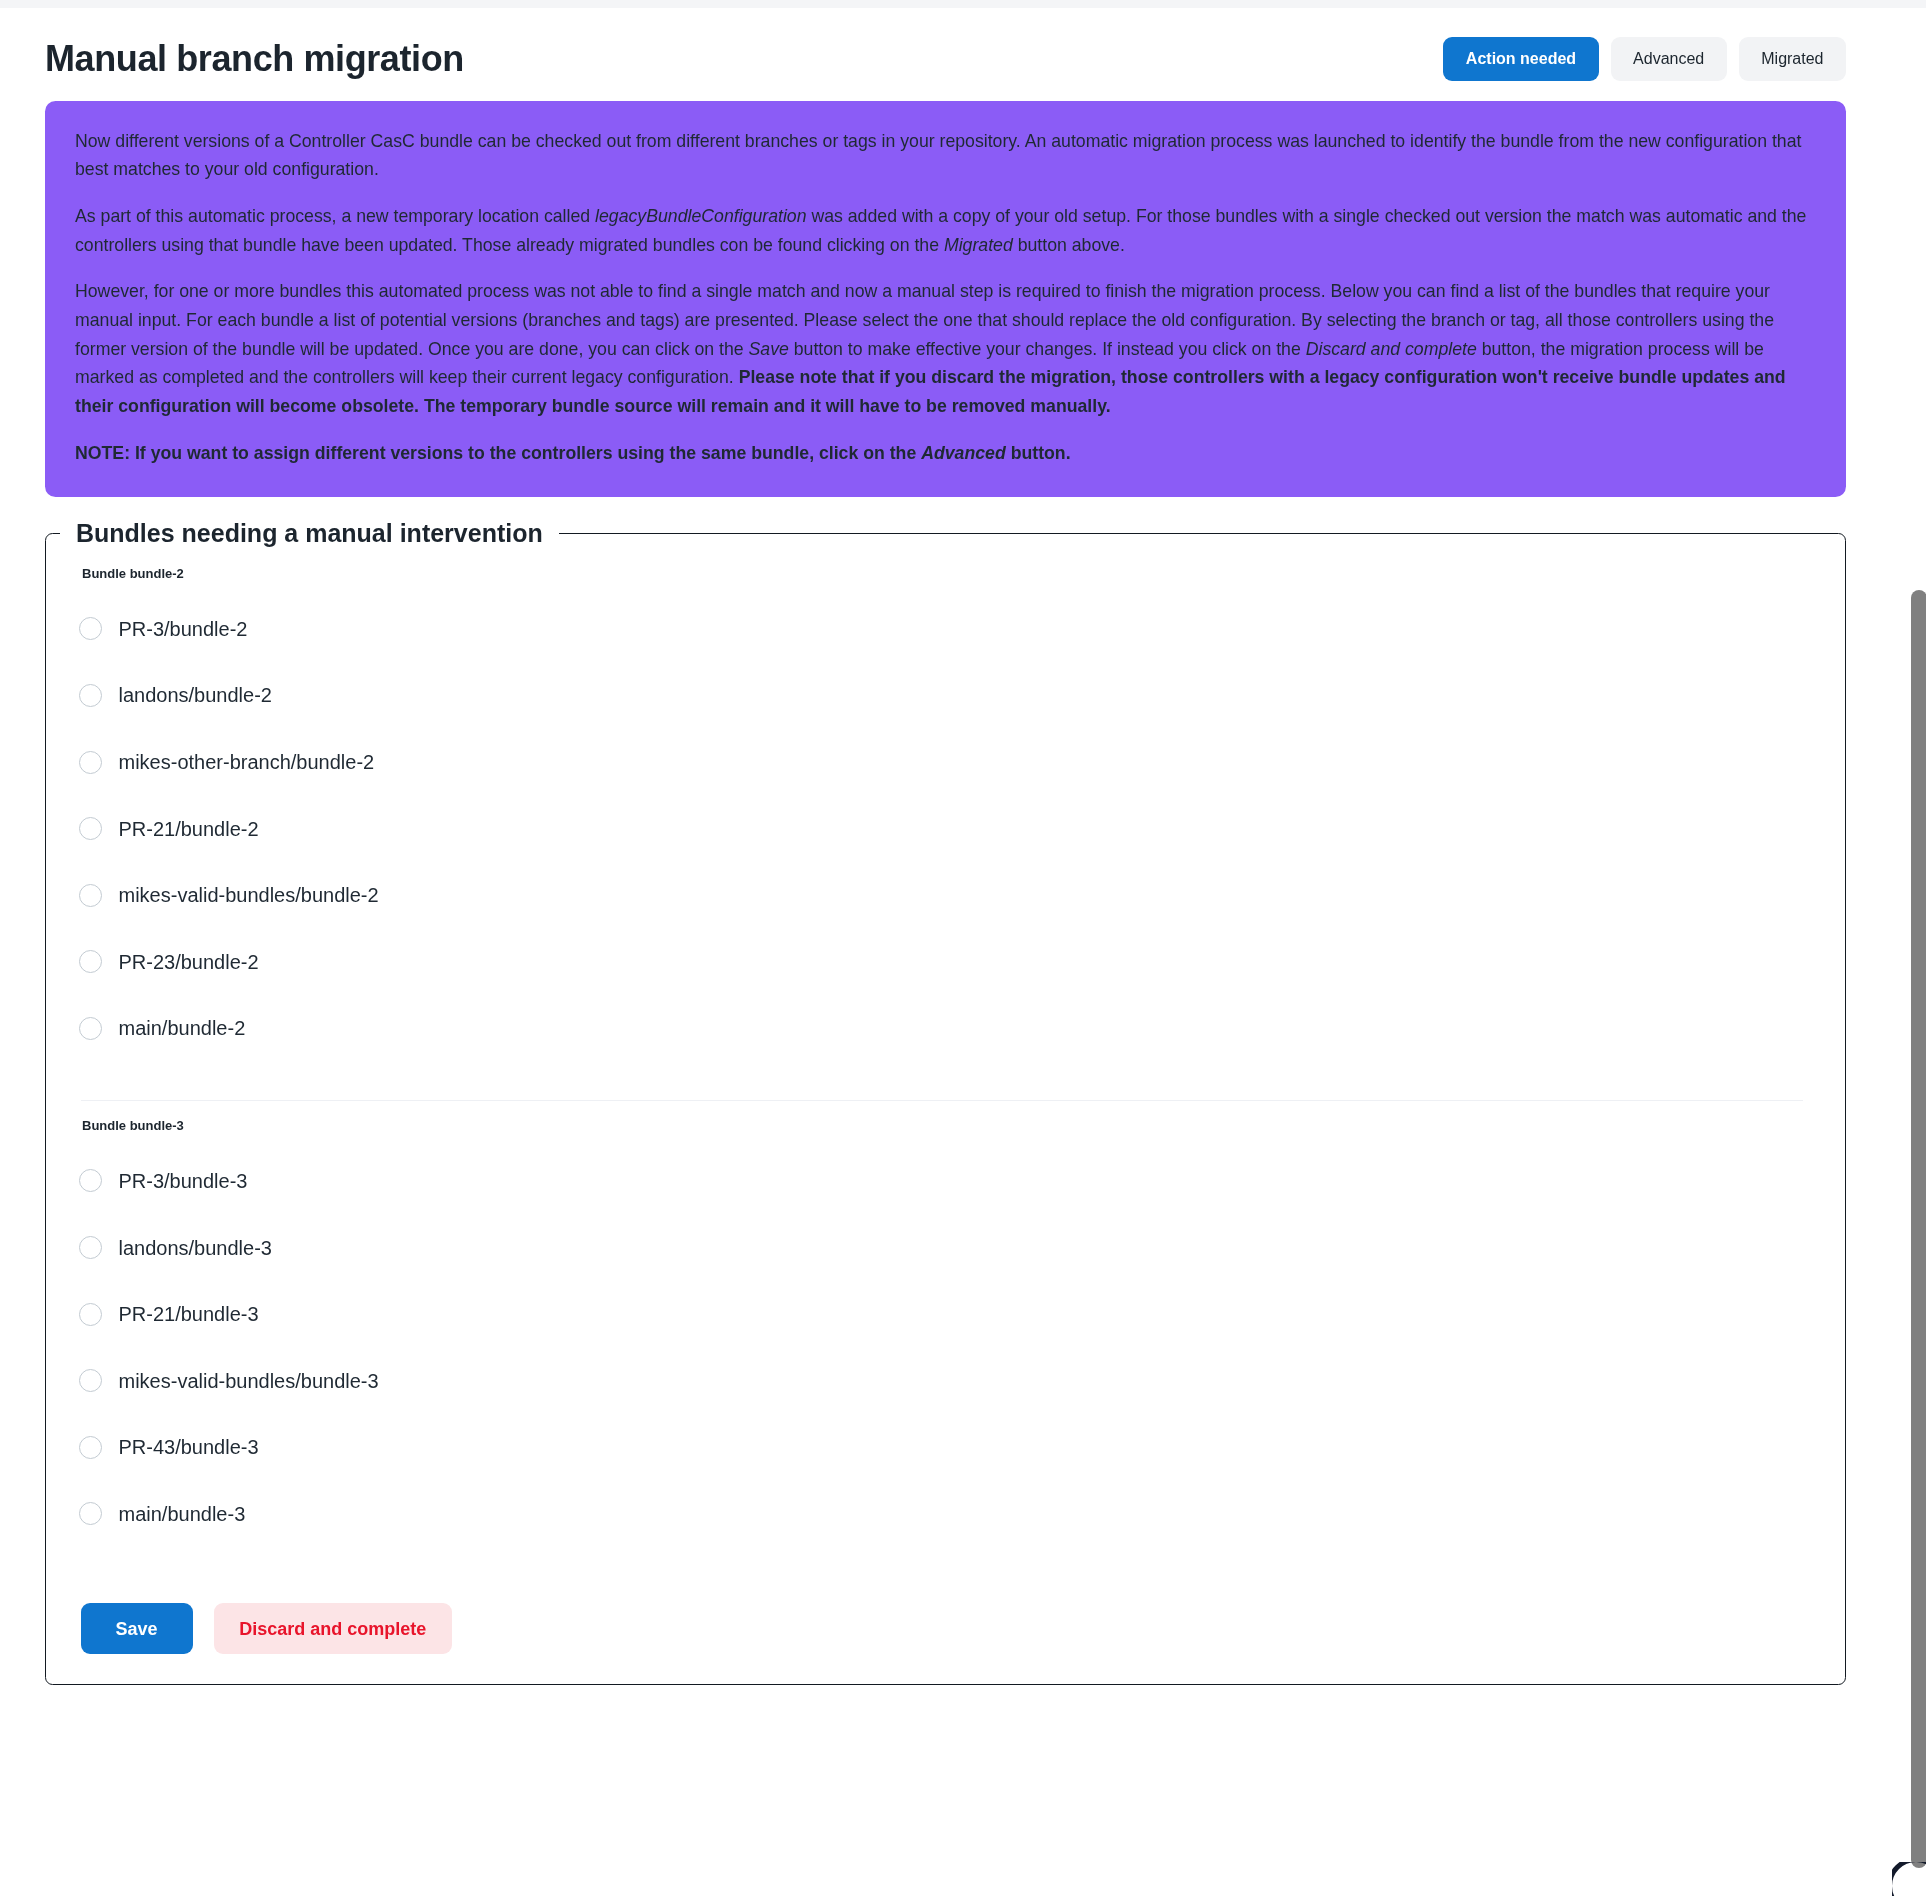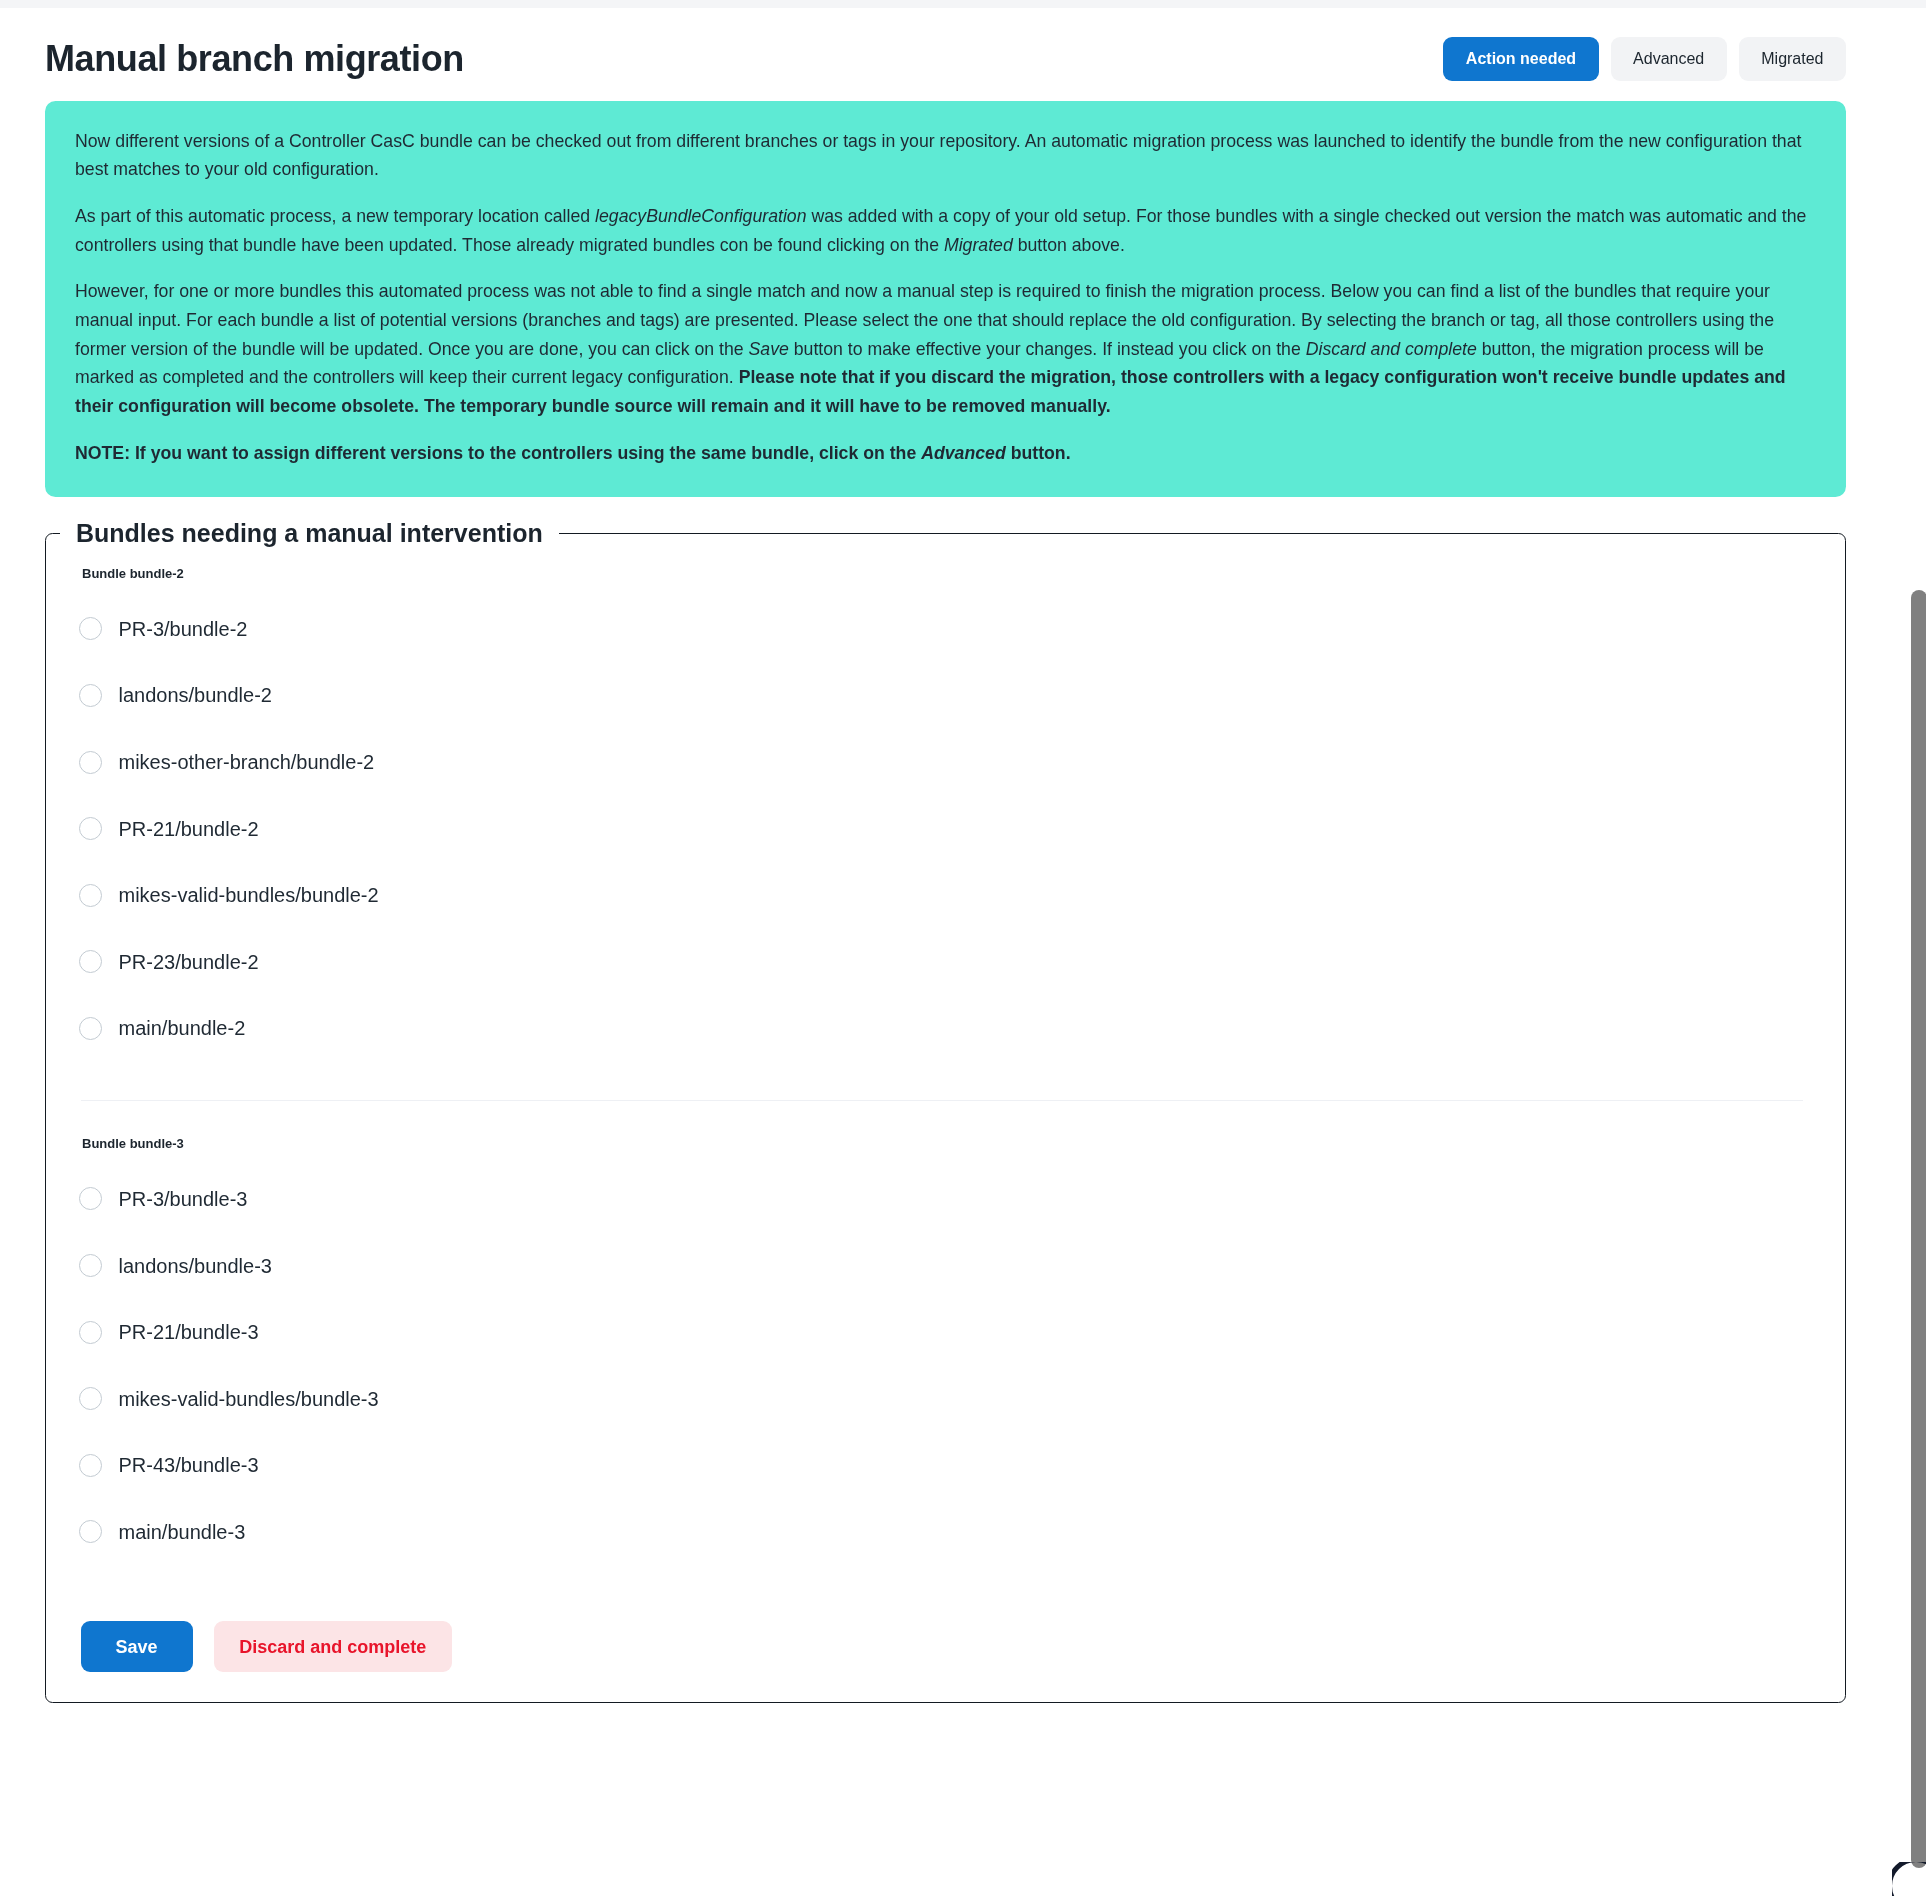--- a/index.html
+++ b/index.html
@@ -61,21 +61,21 @@
     line-height: 1;
   }
   .tab-btn.active {
     background: #0f76cf;
     color: #ffffff;
     font-weight: bold;
   }
 
   
   .infobox {
-    background: #5eead4;
+    background: #8b5cf6;
     border-radius: 10.5px;
     padding: 25.6px 30px 25.6px 30px;
     box-sizing: border-box;
     margin-top: 6px;
   }
   .infobox p {
     margin: 0 0 18px 0;
     font-size: 17.7px;
     line-height: 1.62;
     color: #1f2933;
@@ -145,21 +145,21 @@
     color: #1f2933;
     cursor: pointer;
     line-height: 1;
   }
   .bundle-divider {
     height: 1.5px;
     background: #eef0f4;
     margin: 51px 12px 0 12px;
   }
   .bundle-block-2 {
-    margin-top: 35px;
+    margin-top: 17px;
   }
 
   
   .actions {
     display: flex;
     align-items: center;
     gap: 21px;
     margin: 69px 0 0 12px;
   }
   .btn {

